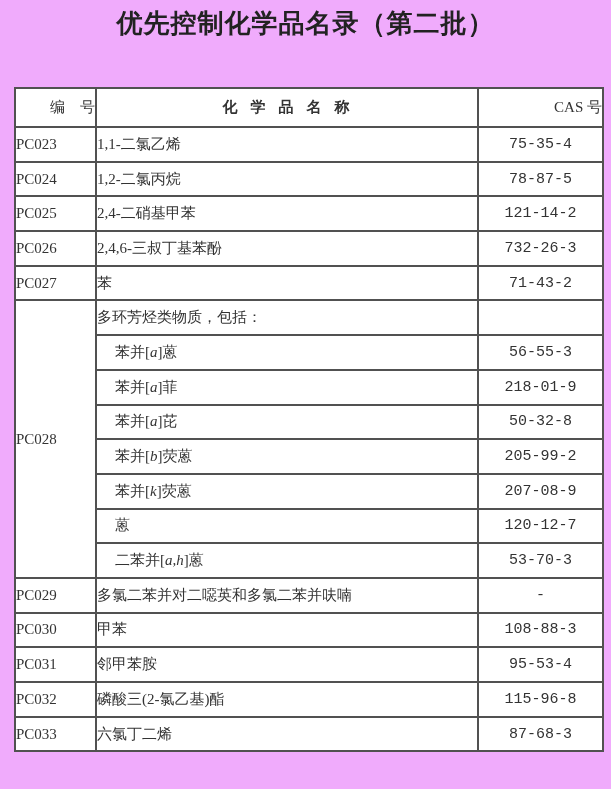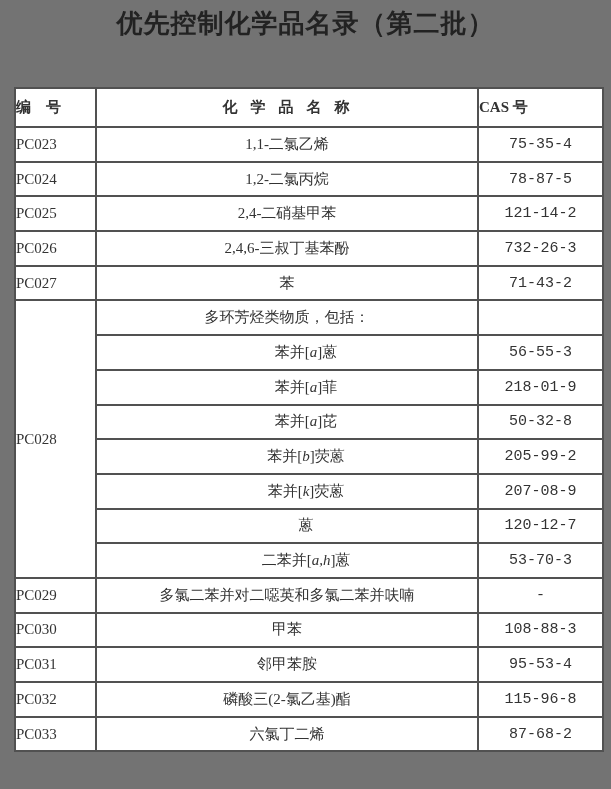--- a/index.html
+++ b/index.html
@@ -6,21 +6,21 @@
     margin: 0;
     padding: 0;
     background: #ffffff;
     width: 611px;
     height: 789px;
     overflow: hidden;
   }
   .page {
     width: 611px;
     height: 789px;
-    background: #737373;
+    background: #f0abfc;
     position: relative;
     font-family: "Liberation Serif", serif;
     color: #333333;
   }
   .doc-title {
     position: absolute;
     top: 6px;
     left: 0;
     width: 611px;
     text-align: center;
@@ -46,39 +46,39 @@
     font-size: 15px;
     color: #333333;
     padding: 0;
     overflow: hidden;
     white-space: nowrap;
   }
   table.chem-table thead tr { height: 39px; }
   table.chem-table tbody tr { height: 34.7px; }
   th.h-code, th.h-cas {
     font-family: "Liberation Serif", serif;
-    font-weight: 700;
-    text-align: left;
+    font-weight: 400;
+    text-align: right;
   }
   th.h-name {
     font-family: Liberation Mono, monospace;
     font-weight: 700;
     text-align: center;
     letter-spacing: 2px;
   }
   td.code-cell {
     text-align: left;
     font-family: "Liberation Serif", serif;
   }
   td.name-cell {
-    text-align: center;
+    text-align: left;
     padding-left: 9px;
     font-family: "Liberation Serif", serif;
   }
-  td.name-cell.indent { padding-left: 38px; }
+  td.name-cell.indent { padding-left: 18px; }
   td.cas-cell {
     text-align: center;
     font-family: Liberation Mono, monospace;
   }
   td.name-cell i {
     font-style: italic;
     font-family: "Liberation Serif", serif;
   }
 </style>
 </head>
@@ -176,18 +176,18 @@
         <td class="cas-cell">95-53-4</td>
       </tr>
       <tr>
         <td class="code-cell">PC032</td>
         <td class="name-cell">磷酸三(2-氯乙基)酯</td>
         <td class="cas-cell">115-96-8</td>
       </tr>
       <tr>
         <td class="code-cell">PC033</td>
         <td class="name-cell">六氯丁二烯</td>
-        <td class="cas-cell">87-68-2</td>
+        <td class="cas-cell">87-68-3</td>
       </tr>
     </tbody>
   </table>
 
 </div>
 
 </body></html>

